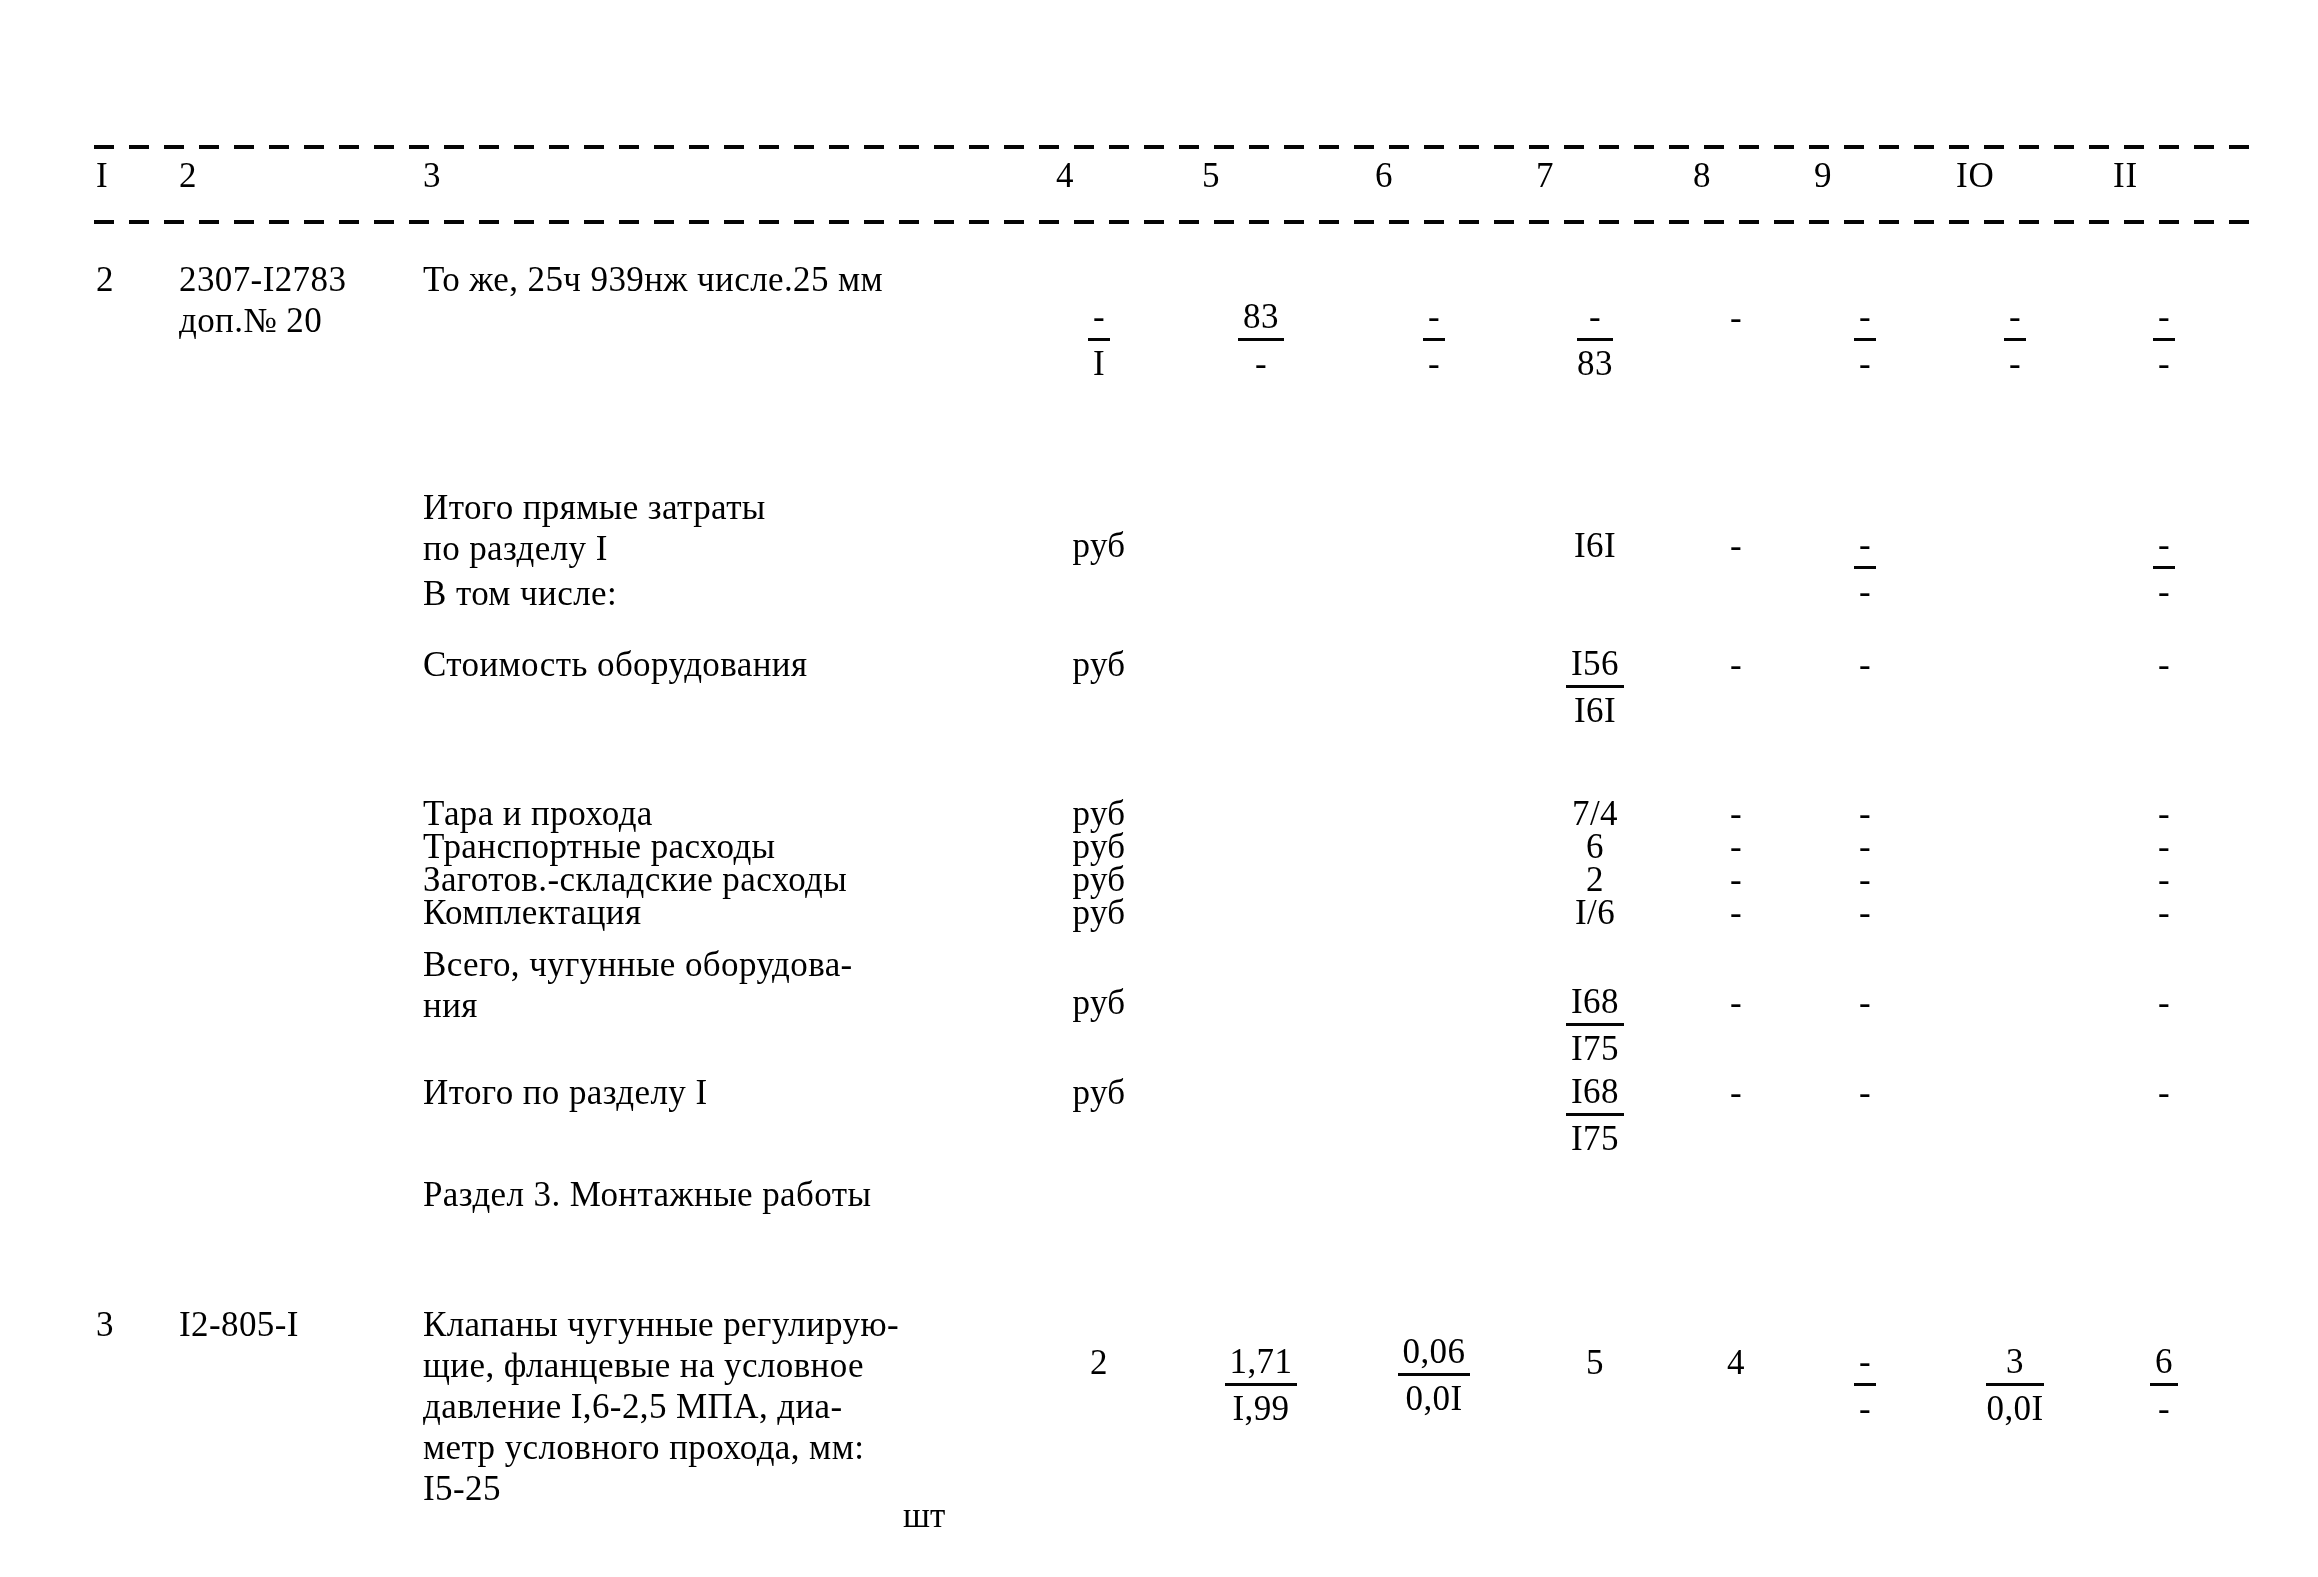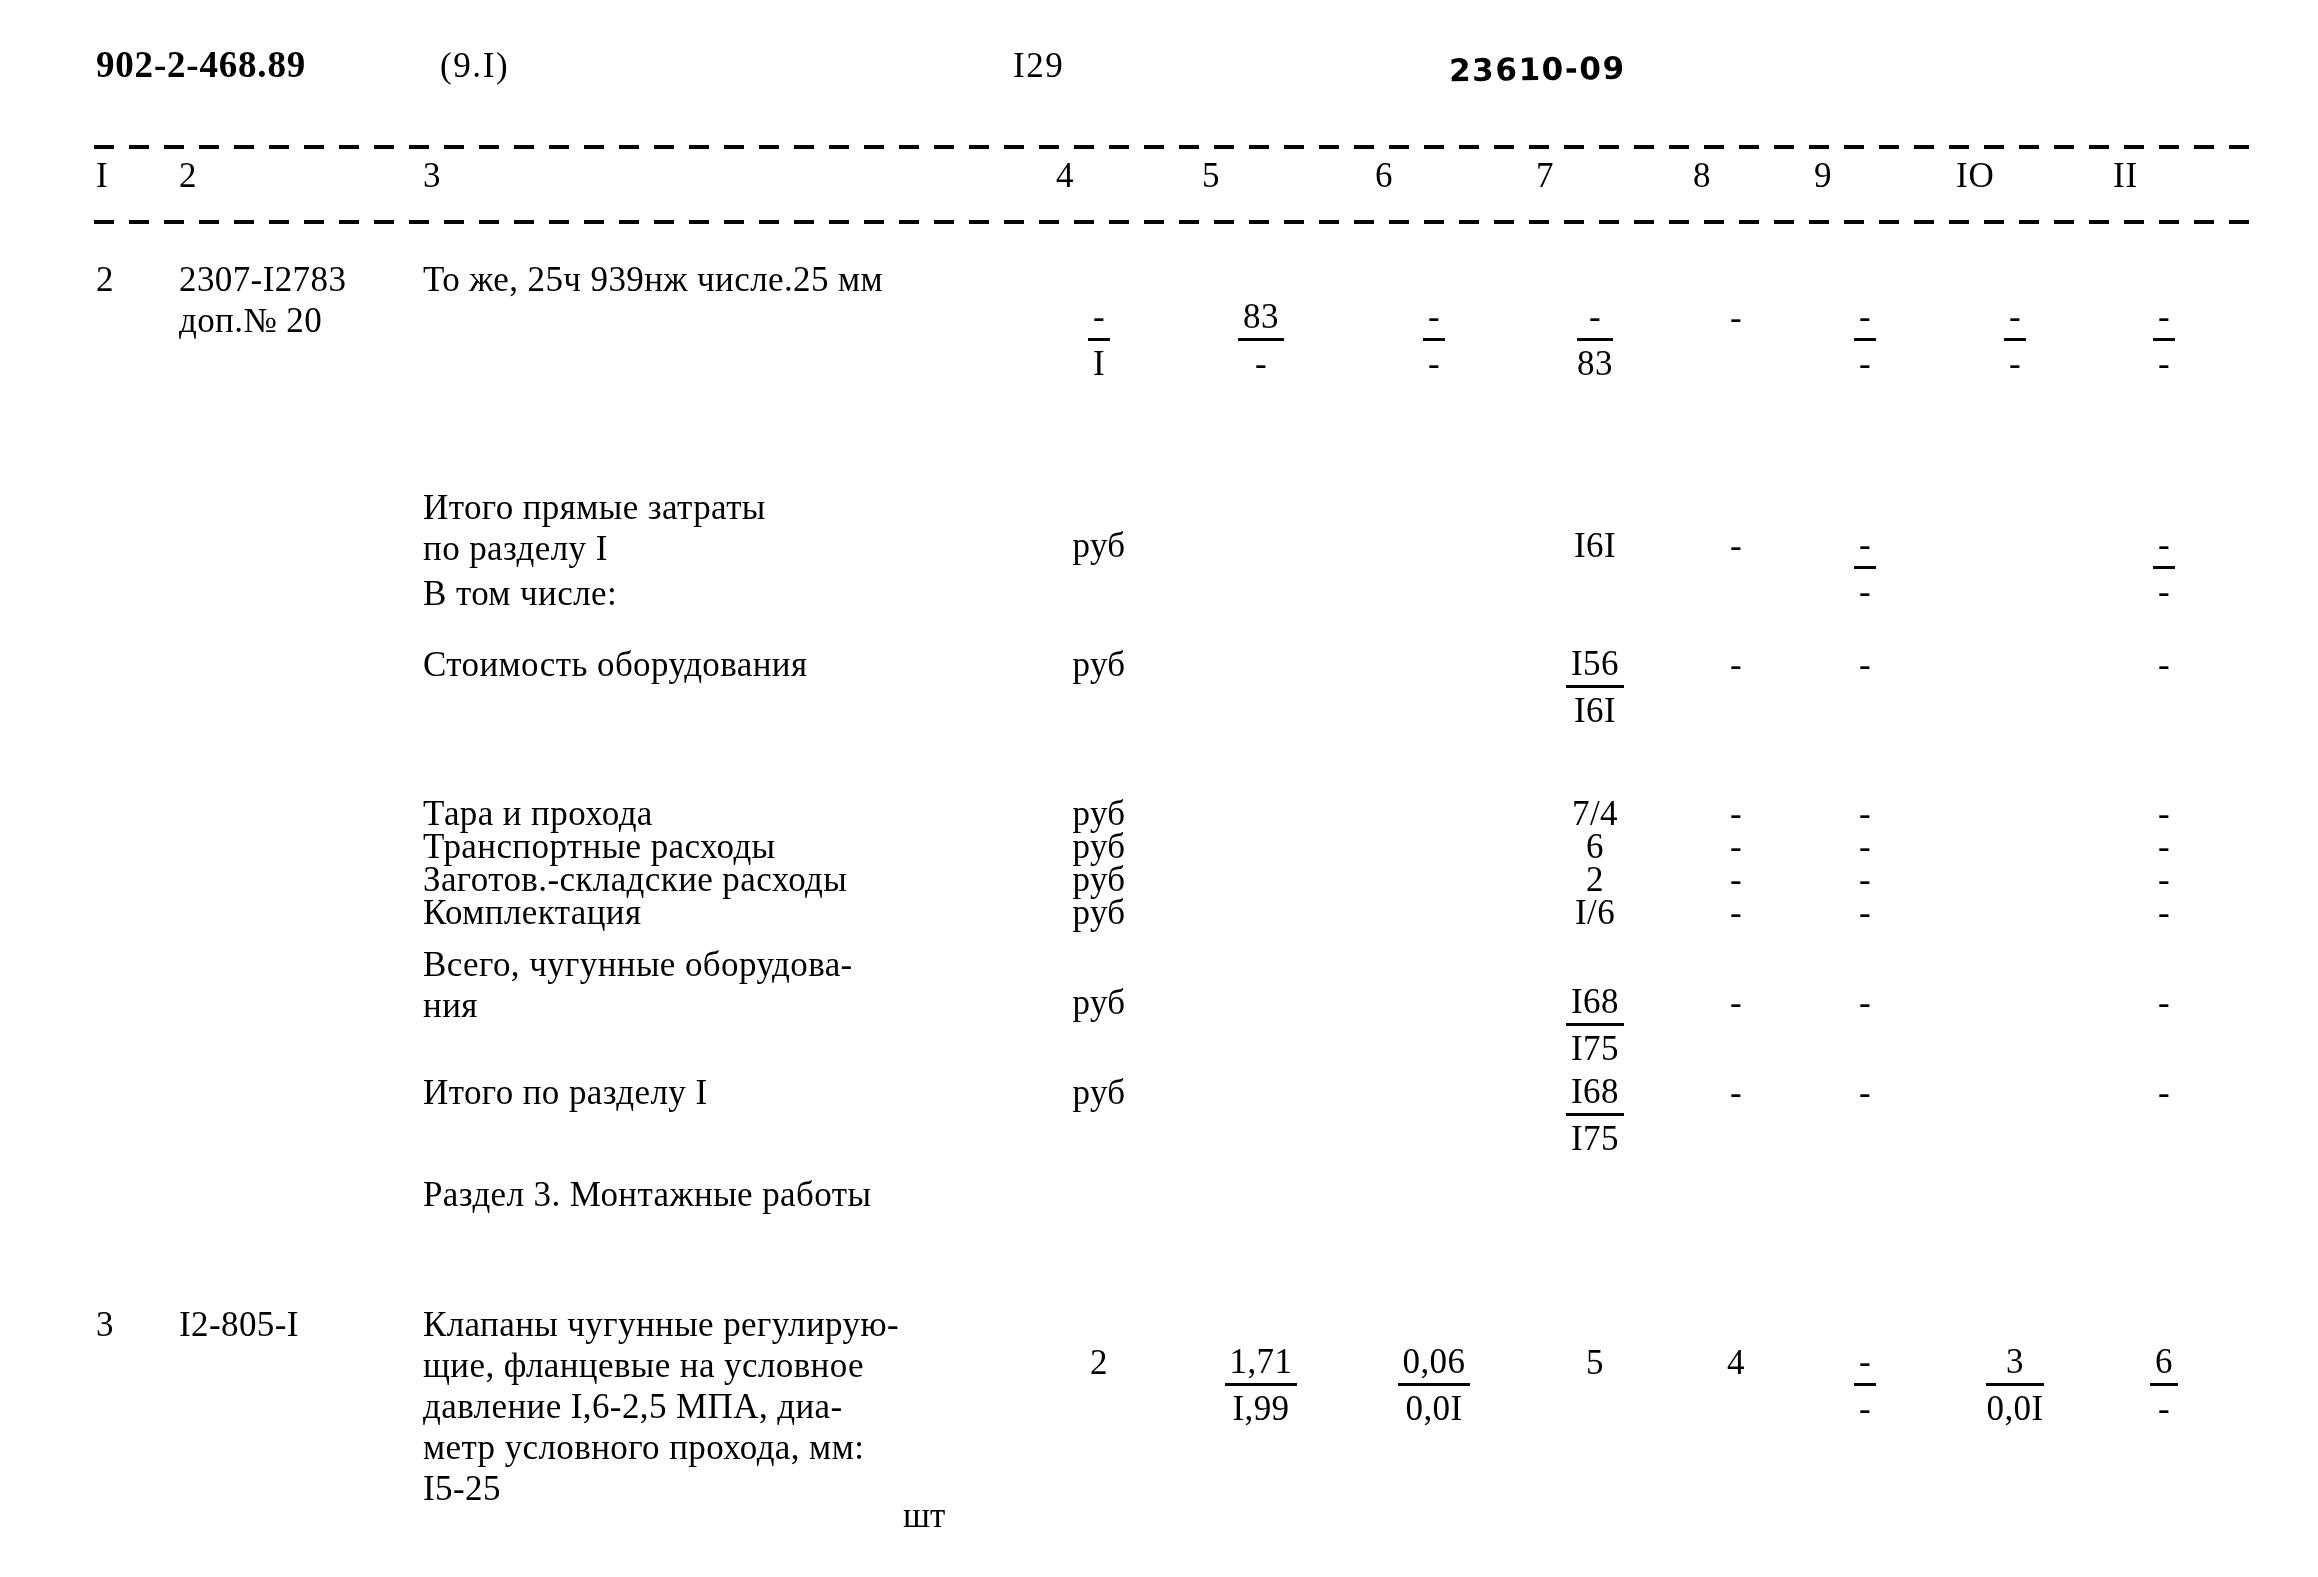--- a/index.html
+++ b/index.html
@@ -56,26 +56,20 @@
   .plain{font-size:35px;line-height:39px;}
 
   
   .page{filter:contrast(1.04);}
 </style>
 </head>
 <body>
 
 <div class="page">
 
-  <div class="hdr">
-    <div class="doc-code">902-2-468.89</div>
-    <div class="sheet-ref">(9.I)</div>
-    <div class="page-no">I29</div>
-    <div class="stamp">23610-09</div>
-  </div>
 
   <div class="dash top">
       <i></i>
     </div>
   <div class="dash bot">
       <i></i>
     </div>
 
   <div class="colnums" id="colnums">
       <span style="left: 96px;">I</span>
@@ -241,21 +235,21 @@
       <div class="row" style="top: 1045px;">
         <div class="c-no txt">3</div>
         <div class="c-code txt">I2-805-I</div>
         <div class="c-desc txt">Клапаны чугунные регулирую-
 щие, фланцевые на условное
 давление I,6-2,5 МПА, диа-
 метр условного прохода, мм:
 I5-25</div>
         <div class="c-4 txt" style="margin-top: 38px;"><span class="plain">2</span></div>
         <div class="c-5 txt" style="margin-top: 38px;"><span class="frac"><span class="num">1,71</span><span class="den">I,99</span></span></div>
-        <div class="c-6 txt" style="margin-top: 38px;"><span class="frac"><span class="num">0,06</span><span class="den">0,0I</span></span></div>
+        <div class="c-6 txt" style="margin-top: 28px;"><span class="frac"><span class="num">0,06</span><span class="den">0,0I</span></span></div>
         <div class="c-7 txt" style="margin-top: 38px;"><span class="plain">5</span></div>
         <div class="c-8 txt" style="margin-top: 38px;"><span class="plain">4</span></div>
         <div class="c-9 txt" style="margin-top: 38px;"><span class="frac"><span class="num">-</span><span class="den">-</span></span></div>
         <div class="c-10 txt" style="margin-top: 38px;"><span class="frac"><span class="num">3</span><span class="den">0,0I</span></span></div>
         <div class="c-11 txt" style="margin-top: 38px;"><span class="frac"><span class="num">6</span><span class="den">-</span></span></div>
       </div>
     </div>
 
   <div style="position:absolute;left:903px;top:1496px;font-size:35px;text-align:center;">шт</div>
 

